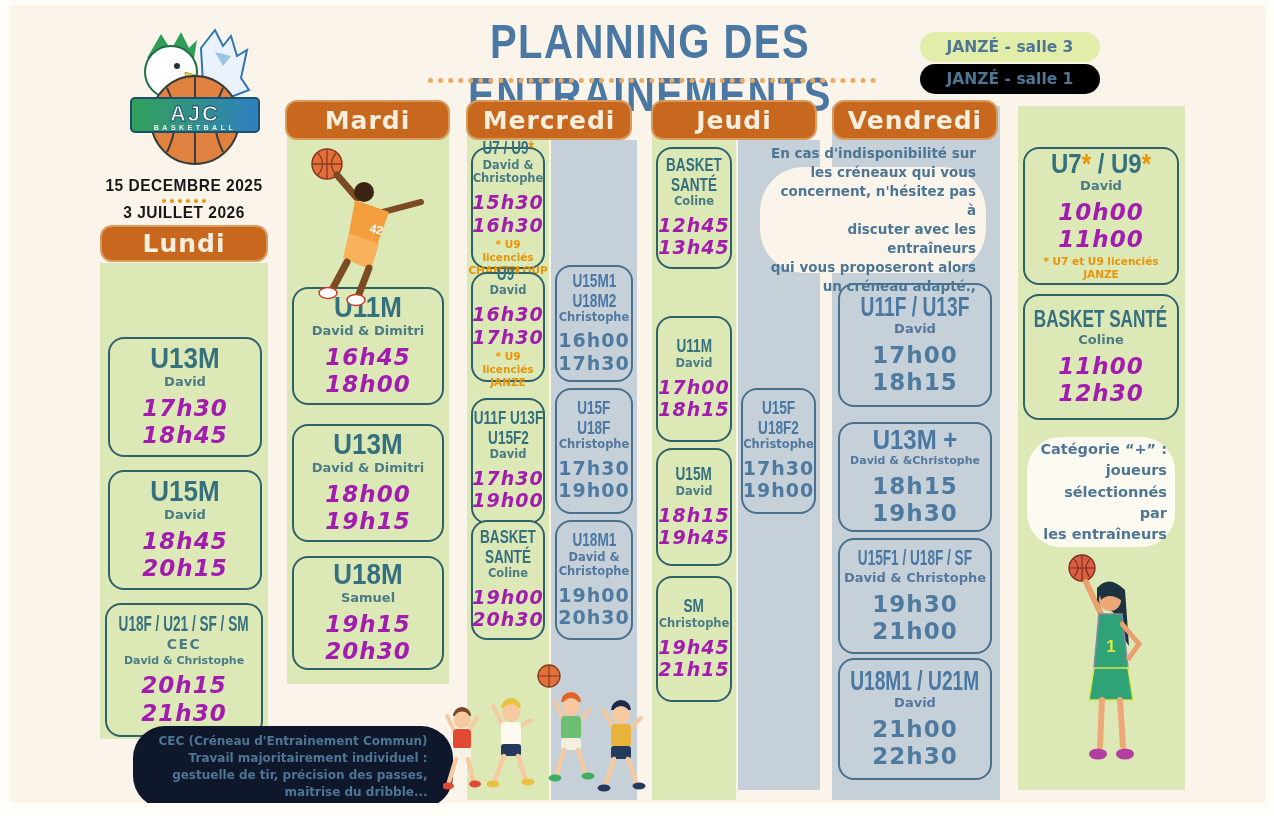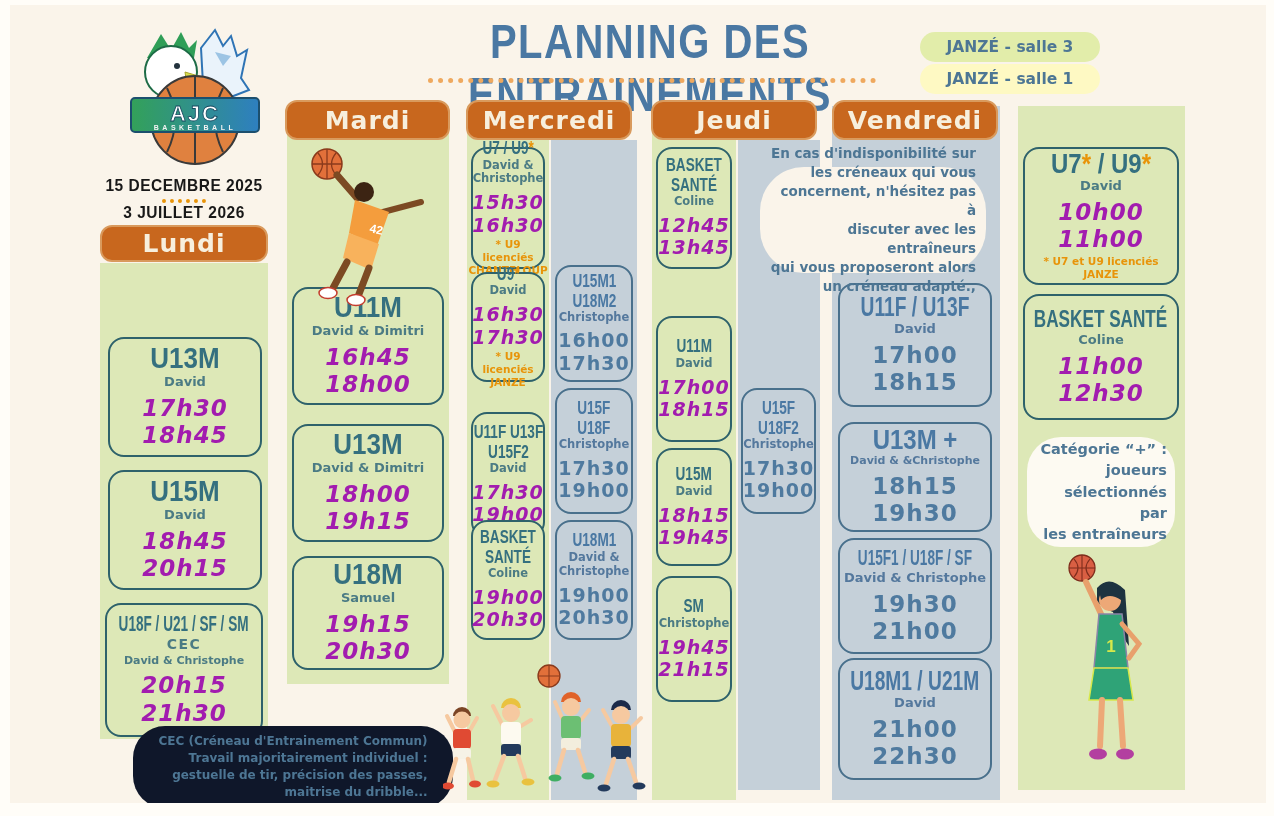--- a/index.html
+++ b/index.html
@@ -9,21 +9,21 @@
 
   
   .main-title{position:absolute;left:392px;top:24px;width:516px;text-align:center;
     font-family:"Liberation Sans",sans-serif;font-weight:900;font-size:40px;color:#4a78a3;
     letter-spacing:1.5px;transform:scaleY(1.18);}
   .title-dots{position:absolute;left:428px;top:78px;width:448px;border-top:5px dotted #efa95f;}
 
   .pill{position:absolute;width:180px;height:30px;border-radius:16px;display:flex;align-items:center;
     justify-content:center;font-weight:700;font-size:15.5px;color:#4d7694;z-index:3;}
   .pill.green{background:#e2edaa;}
-  .pill.blue{background:#fef9c3;}
+  .pill.blue{background:#000000;}
 
   
   .date-line{position:absolute;left:100px;width:168px;text-align:center;font-family:"Liberation Sans",sans-serif;
     font-weight:900;font-size:15.5px;color:#181818;letter-spacing:.5px;transform:scaleY(1.1);}
   .date-dots{position:absolute;left:162px;width:44px;border-top:4px dotted #e89409;}
 
   
   .band{position:absolute;z-index:1;}
   .band.green{background:#dde8b7;}
   .band.blue{background:#c5d0d9;}
@@ -193,21 +193,21 @@
     <div class="card-time">16h30</div>
     <div class="card-note">* U9 licenciés CHANTELOUP</div>
   </div>
   <div class="card green sm" style="left:471px;top:272px;width:74px;height:110px">
     <div class="card-title ts">U9<span class="star">*</span></div>
     <div class="card-coach">David</div>
     <div class="card-time">16h30</div>
     <div class="card-time">17h30</div>
     <div class="card-note">* U9 licenciés JANZE</div>
   </div>
-  <div class="card green sm" style="left:471px;top:412px;width:74px;height:126px">
+  <div class="card green sm" style="left:471px;top:398px;width:74px;height:126px">
     <div class="card-title ts">U11F U13F
 U15F2</div>
     <div class="card-coach">David</div>
     <div class="card-time">17h30</div>
     <div class="card-time">19h00</div>
   </div>
   <div class="card green sm" style="left:471px;top:520px;width:74px;height:120px">
     <div class="card-title ts">BASKET
 SANTÉ</div>
     <div class="card-coach">Coline</div>

